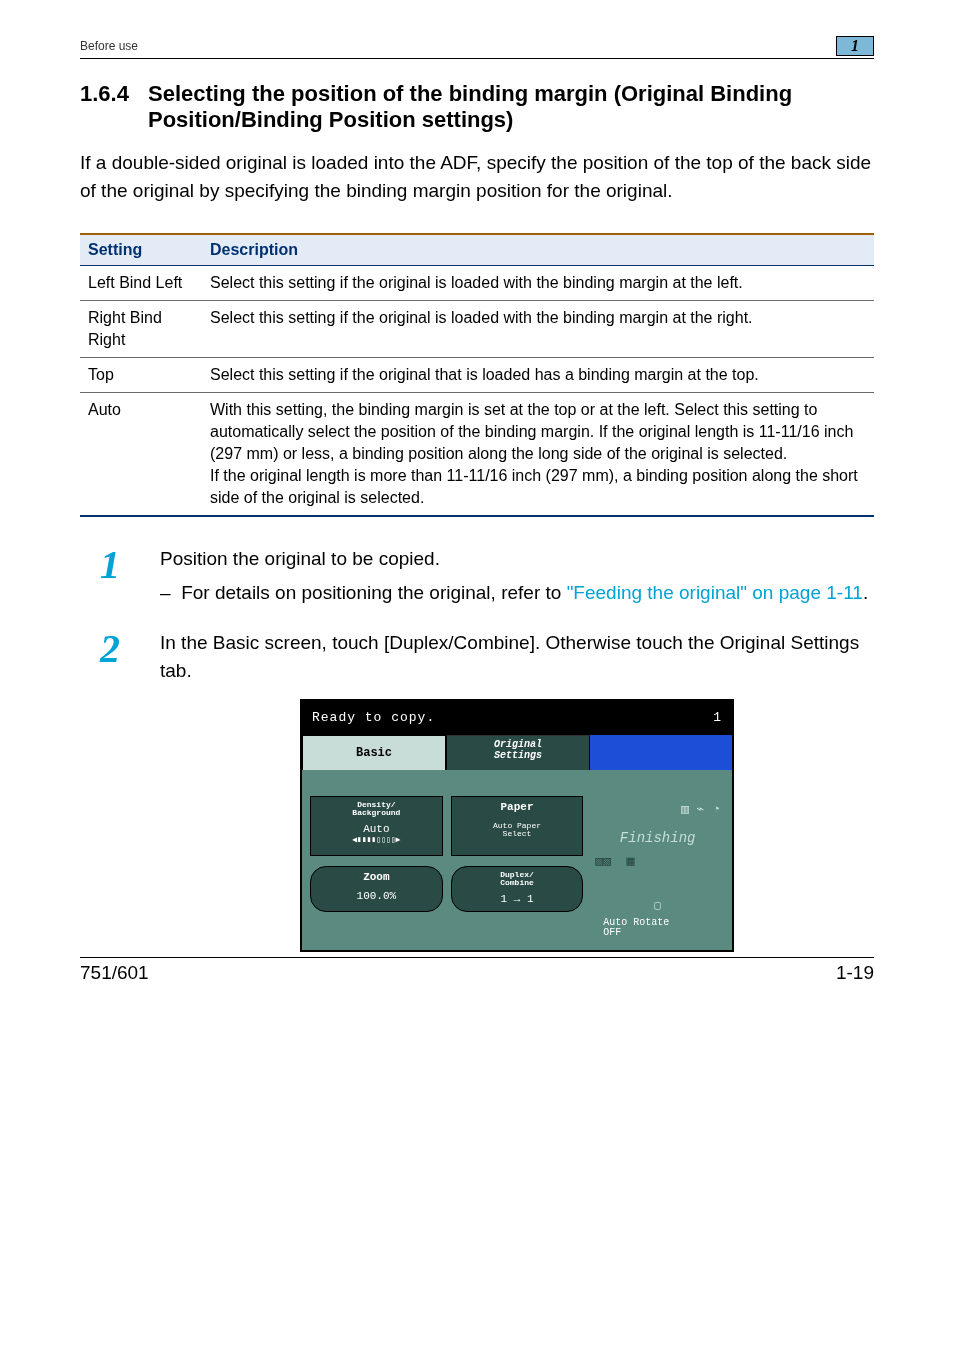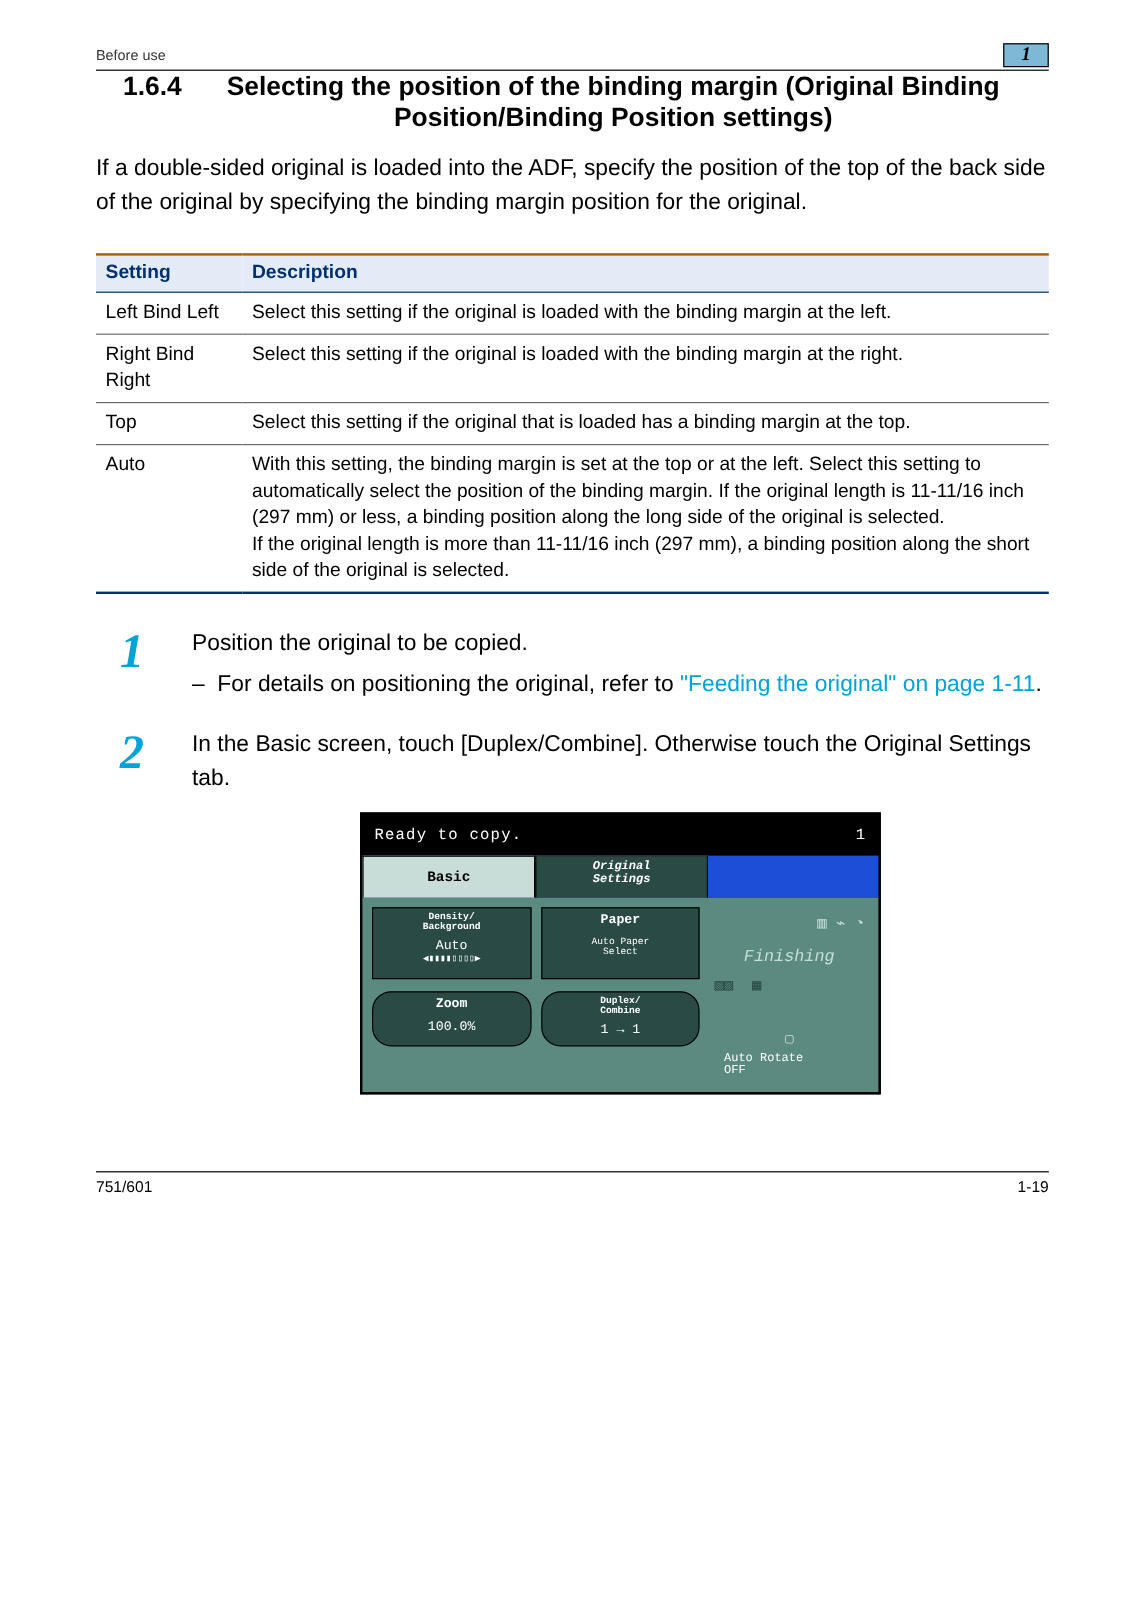--- a/index.html
+++ b/index.html
@@ -31,23 +31,23 @@
     width: 36px;
     text-align: center;
     font-weight: bold;
     font-style: italic;
     font-size: 16px;
     color: #000;
     font-family: "Times New Roman", serif;
     line-height: 18px;
   }
   .section-title {
+    margin-top: 22px;
     font-size: 22px;
     font-weight: bold;
-    text-align: center;
   }
   .section-title .num {
     display: inline-block;
     width: 68px;
   }
   .section-title .txt {
     display: inline-block;
     vertical-align: top;
     width: 700px;
   }
@@ -146,21 +146,21 @@
   }
   .device-tab.inactive {
     background: #2a4b45;
     color: #fff;
     border-top: 1px solid #333;
     font-size: 10px;
     line-height: 11px;
   }
   .device-body {
     background: #5a8a80;
-    padding: 8px 8px 12px 8px;
+    padding: 26px 8px 12px 8px;
     display: flex;
     gap: 8px;
   }
   .btn-col {
     display: flex;
     flex-direction: column;
     gap: 10px;
     flex: 1;
   }
   .dbtn {
@@ -211,27 +211,27 @@
     color: #c8ddd7;
     font-size: 12px;
   }
   .rotate {
     color: #fff; font-size: 10px; line-height:10px;
     text-align: left; padding-left: 12px;
   }
 
   .bottom-footer {
     position: absolute;
-    bottom: 24px;
+    bottom: 36px;
     left: 80px;
     right: 80px;
     border-top: 1px solid #000;
     display: flex;
     justify-content: space-between;
-    font-size: 13px;
+    font-size: 19px;
     padding-top: 4px;
   }
 </style>
 </head>
 <body>
 
 <div class="page">
 
   <div class="top-header">
     <span>Before use</span>

